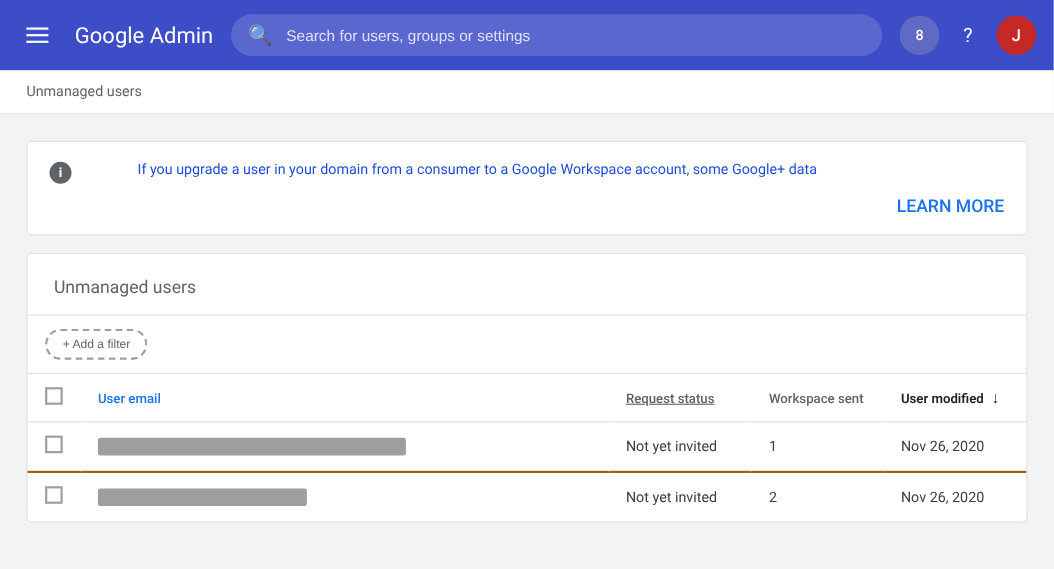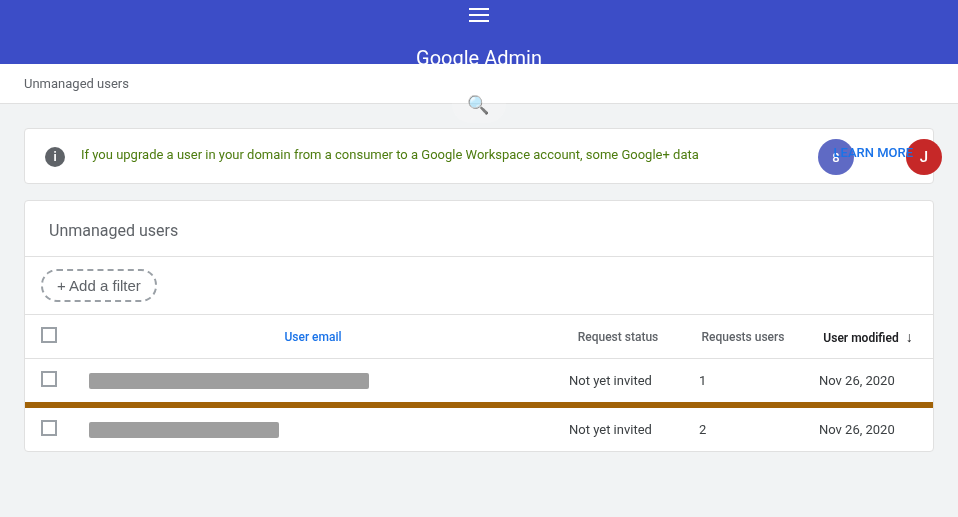--- a/index.html
+++ b/index.html
@@ -6,21 +6,20 @@
     body { font-family: 'Roboto', Arial, sans-serif; background: #f1f3f4; font-size: 14px; }
 
     
     .header {
       background: #3c4dc7;
       display: flex;
       align-items: center;
       padding: 0 16px;
       height: 64px;
       gap: 16px;
-      flex-direction: column;
     }
     .header-menu-icon {
       color: white;
       font-size: 20px;
       cursor: pointer;
       display: flex;
       flex-direction: column;
       gap: 4px;
       padding: 8px;
     }
@@ -139,31 +138,33 @@
       display: flex;
       align-items: center;
       justify-content: center;
       font-size: 12px;
       font-weight: bold;
       flex-shrink: 0;
       margin-top: 2px;
     }
     .info-text {
       flex: 1;
-      color: #4d7c0f;
+      color: #1d4ed8;
       font-size: 13px;
       line-height: 1.5;
+      margin-left: 44px;
     }
     .learn-more {
       color: #1a73e8;
-      font-size: 13px;
+      font-size: 16px;
       font-weight: 500;
       cursor: pointer;
       white-space: nowrap;
       text-decoration: none;
+      margin-top: 33px;
     }
 
     
     .table-card {
       background: white;
       border: 1px solid #e0e0e0;
       border-radius: 4px;
     }
     .table-card-header {
       padding: 20px 24px 16px;
@@ -181,54 +182,54 @@
       border-bottom: 1px solid #e0e0e0;
     }
     .add-filter-btn {
       display: inline-flex;
       align-items: flex-start;
       gap: 6px;
       border: 2px dashed #9aa0a6;
       border-radius: 16px;
       padding: 6px 14px;
       color: #5f6368;
-      font-size: 15px;
+      font-size: 11px;
       cursor: pointer;
       background: none;
     }
 
     
     .data-table {
       width: 100%;
       border-collapse: collapse;
     }
     .data-table thead tr {
       border-bottom: 1px solid #e0e0e0;
     }
     .data-table th {
       padding: 12px 16px;
-      text-align: center;
+      text-align: left;
       font-size: 12px;
       font-weight: 500;
       color: #5f6368;
       white-space: nowrap;
     }
     .data-table th.col-email {
       color: #1a73e8;
       font-size: 12px;
     }
     .data-table th.col-last-mod {
       color: #202124;
       font-weight: 600;
     }
     .data-table td {
       padding: 12px 16px;
       font-size: 13px;
       color: #3c4043;
-      border-bottom: 6px solid #a16207;
+      border-bottom: 2px solid #a16207;
     }
     .data-table tr:last-child td { border-bottom: none; }
 
     .checkbox-cell {
       width: 40px;
       text-align: center;
     }
     .checkbox {
       width: 16px;
       height: 16px;
@@ -247,38 +248,39 @@
 
     .sort-arrow {
       display: inline-block;
       margin-left: 4px;
       color: #202124;
       font-size: 14px;
     }
 
     .col-checkbox { width: 48px; }
     .col-email { min-width: 300px; }
-    .col-status { width: 130px; }
+    .col-status { width: 130px; text-decoration: underline; }
     .col-sent { width: 120px; }
     .col-modified { width: 130px; }
   </style>
 </head>
 <body>
 
 <header class="header">
   <div class="header-menu-icon">
     <span></span>
       <span></span>
       <span></span>
   </div>
   <div class="header-logo">
     <span>Google Admin</span>
   </div>
   <div class="search-bar">
     <span class="search-icon">🔍</span>
+    <input type="text" placeholder="Search for users, groups or settings" style="">
   </div>
   <div class="header-right">
     <div class="header-badge">
       <span>8</span>
     </div>
     <div class="header-help">
       <span>?</span>
     </div>
     <div class="header-avatar">
       <span>J</span>
@@ -321,21 +323,21 @@
           <th class="col-checkbox checkbox-cell">
             <div class="checkbox"></div>
           </th>
           <th class="col-email col-email">
             <span>User email</span>
           </th>
           <th class="col-status">
             <span>Request status</span>
           </th>
           <th class="col-sent">
-            <span>Requests users</span>
+            <span>Workspace sent</span>
           </th>
           <th class="col-modified col-last-mod">
             <span>User modified</span>
             <span class="sort-arrow">↓</span>
           </th>
         </tr>
       </thead>
       <tbody id="table-body">
       <tr>
       <td class="checkbox-cell">

